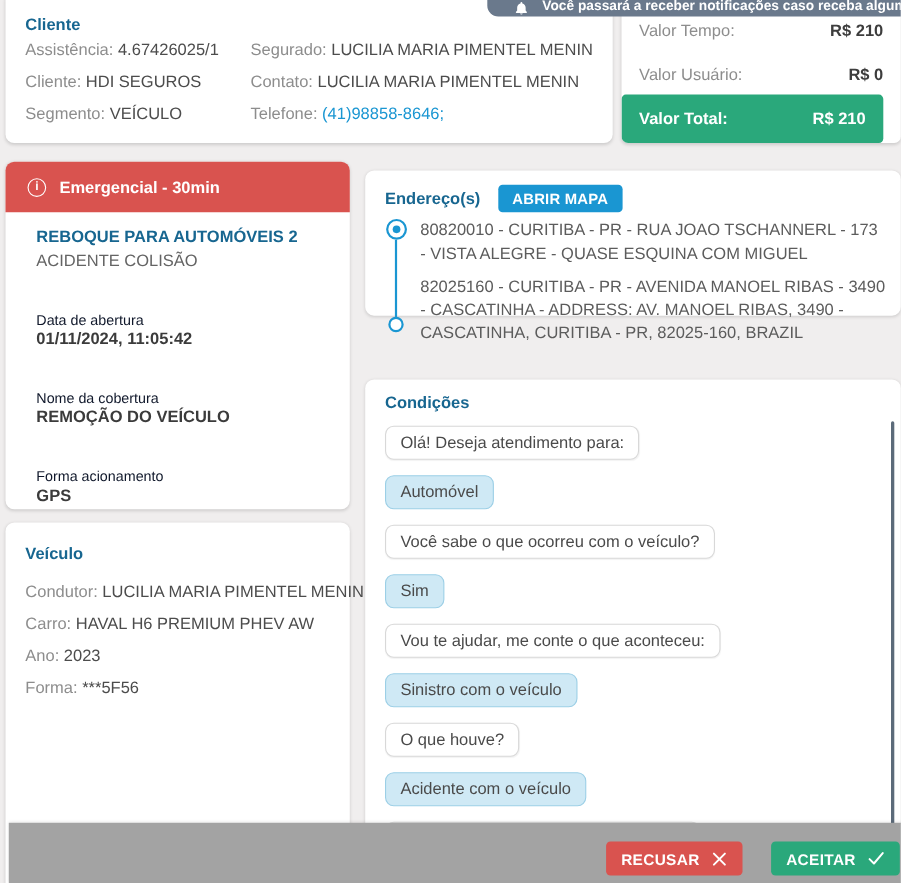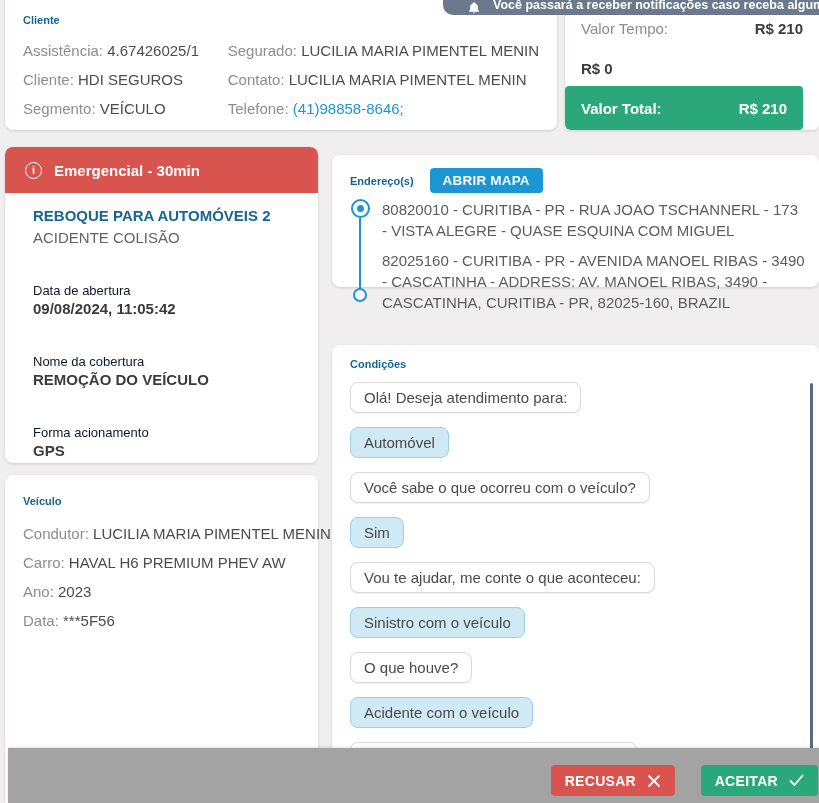--- a/index.html
+++ b/index.html
@@ -6,25 +6,25 @@
   html,body { background:#e9e7e7; }
   body { font-family:"Liberation Sans","DejaVu Sans",sans-serif; }
   .screen {
     position:relative; width:819px; height:803px; overflow:hidden;
     background:#f0eeee; margin:0 auto;
   }
   .card {
     position:absolute; background:#fff; border-radius:8px;
     box-shadow:0 1px 3px rgba(0,0,0,0.14);
   }
-  .card-title { font-size:11px; font-weight:bold; color:#176690; }
+  .card-title { font-size:15px; font-weight:bold; color:#176690; }
 
   
   .client-card { left:5px; top:-8px; width:552px; height:138px; padding:22px 18px 0 18px; }
-  .client-cols { display:flex; margin-top:10px; }
+  .client-cols { display:flex; }
   .client-col1 { width:230px; }
   .client-col2 { flex:1; }
   .field-row { font-size:15px; line-height:29px; white-space:nowrap; }
   .f-label { color:#8d8d8d; }
   .f-value { color:#4c4c4c; }
   .f-link  { color:#1a96d2; cursor:pointer; }
 
   
   .valor-card { left:565px; top:-6px; width:254px; height:136px; border-radius:6px; overflow:hidden; }
   .valor-rows { padding:26px 16px 0 16px; }
@@ -158,20 +158,21 @@
     </div>
   </div>
 
   <div class="card valor-card">
     <div class="valor-rows">
       <div class="valor-row">
         <span class="f-label">Valor Tempo:</span>
         <span class="v-val">R$ 210</span>
       </div>
       <div class="valor-row">
+        <span class="f-label">Valor Usuário:</span>
         <span class="v-val">R$ 0</span>
       </div>
     </div>
     <div class="valor-total">
       <span>Valor Total:</span>
       <span>R$ 210</span>
     </div>
   </div>
 
   <div class="toast">
@@ -185,21 +186,21 @@
   <div class="card service-card">
     <div class="service-header">
       <span class="info-icon">i</span>
       <span>Emergencial - 30min</span>
     </div>
     <div class="service-body">
       <div class="service-name">REBOQUE PARA AUTOMÓVEIS 2</div>
       <div class="service-type">ACIDENTE COLISÃO</div>
       <div class="fgroup">
         <div class="fgroup-label">Data de abertura</div>
-        <div class="fgroup-value">09/08/2024, 11:05:42</div>
+        <div class="fgroup-value">01/11/2024, 11:05:42</div>
       </div>
       <div class="fgroup">
         <div class="fgroup-label">Nome da cobertura</div>
         <div class="fgroup-value">REMOÇÃO DO VEÍCULO</div>
       </div>
       <div class="fgroup">
         <div class="fgroup-label">Forma acionamento</div>
         <div class="fgroup-value">GPS</div>
       </div>
       <div class="fgroup">
@@ -218,21 +219,21 @@
       </div>
       <div class="field-row">
         <span class="f-label">Carro:</span>
         <span class="f-value">HAVAL H6 PREMIUM PHEV AW</span>
       </div>
       <div class="field-row">
         <span class="f-label">Ano:</span>
         <span class="f-value">2023</span>
       </div>
       <div class="field-row">
-        <span class="f-label">Data:</span>
+        <span class="f-label">Forma:</span>
         <span class="f-value">***5F56</span>
       </div>
     </div>
   </div>
 
   <div class="card address-card">
     <div class="addr-head">
       <span class="card-title">Endereço(s)</span>
       <button class="map-btn">ABRIR MAPA</button>
     </div>

